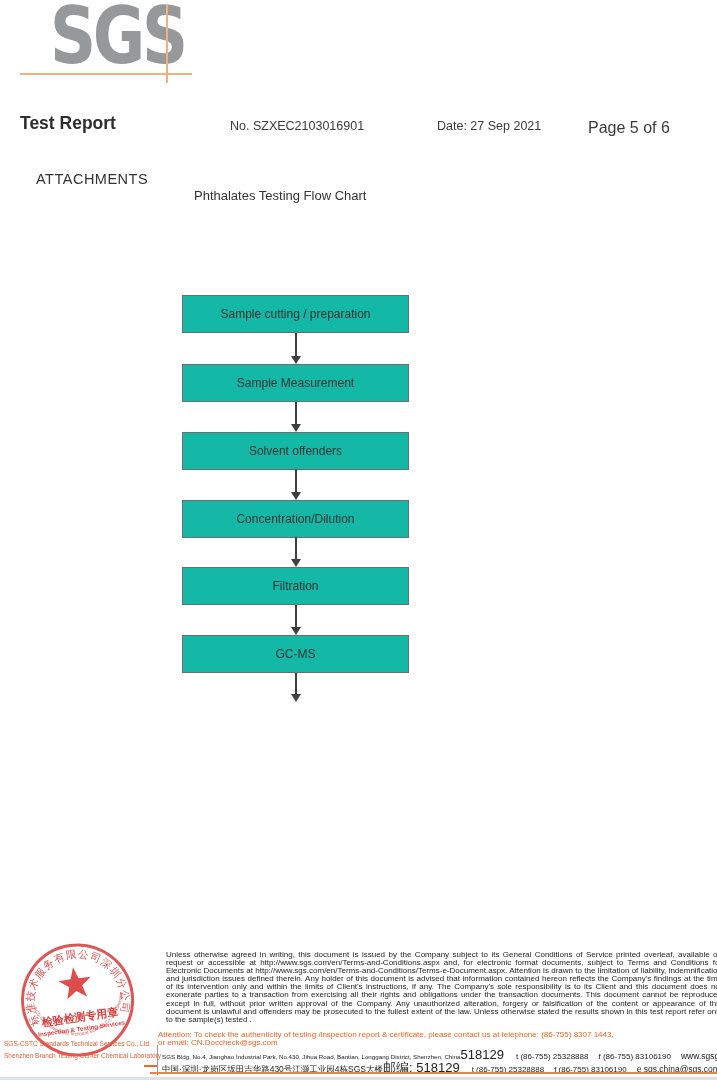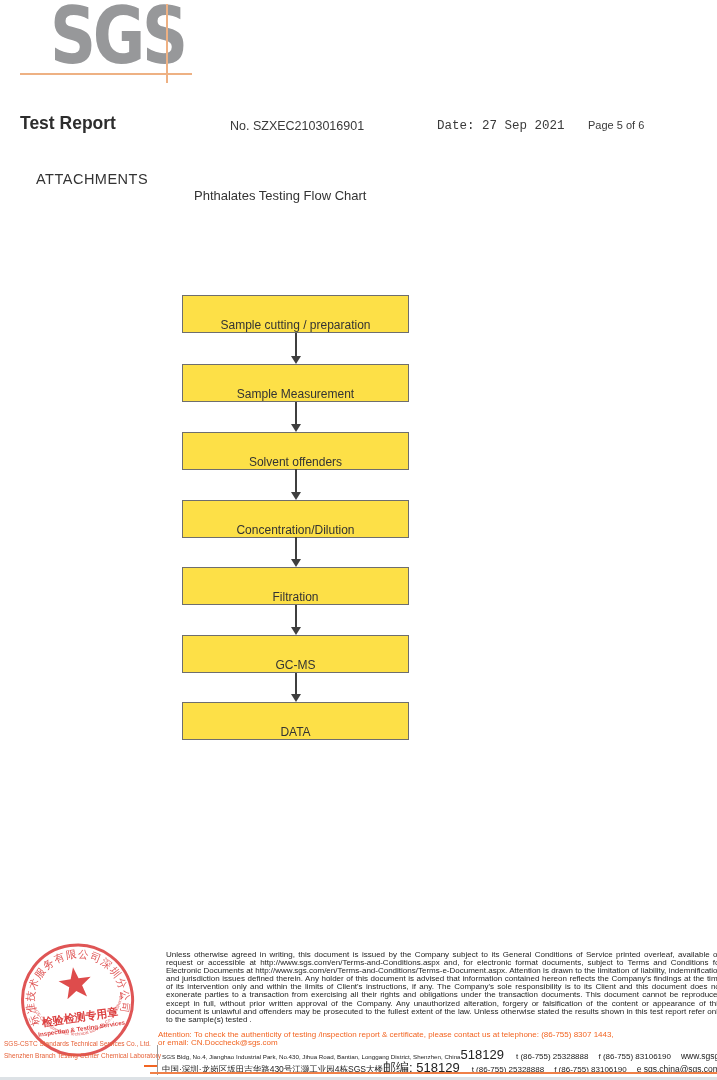--- a/index.html
+++ b/index.html
@@ -14,30 +14,30 @@
     position:absolute; left:50px; top:-6px;
     font-family:"DejaVu Sans", sans-serif; font-weight:bold;
     font-size:78px; letter-spacing:-4px; color:#97989a;
     transform:scale(0.82,1); transform-origin:left top; line-height:1.1;
   }
   .crop-h { position:absolute; left:20px; top:73px; width:172px; height:2px; background:#eeb183; }
   .crop-v { position:absolute; left:166px; top:4px; width:2px; height:79px; background:#eeb183; }
   
   .report-title { position:absolute; left:20px; top:113px; font-size:17.5px; font-weight:bold; color:#2d2d2d; }
   .report-no   { position:absolute; left:230px; top:119px; font-size:12.5px; color:#3a3a3a; }
-  .report-date { position:absolute; left:437px; top:119px; font-size:12.5px; color:#3a3a3a;font-family:Liberation Mono, monospace; }
-  .report-page { position:absolute; left:588px; top:119px; font-size:11px; color:#3a3a3a; }
+  .report-date { position:absolute; left:437px; top:119px; font-size:12.5px; color:#3a3a3a; }
+  .report-page { position:absolute; left:588px; top:119px; font-size:16px; color:#3a3a3a; }
   
   .attachments-heading { position:absolute; left:36px; top:171px; font-size:14.5px; color:#333; letter-spacing:0.5px; }
   .flow-title { position:absolute; left:194px; top:188px; font-size:13px; color:#333; }
   
   .flow-box {
     position:absolute; left:182px; width:227px; height:38px;
-    border:1.5px solid #6e6e6e; background:#fde047;
-    display:flex; align-items:flex-end; justify-content:center;
+    border:1.5px solid #6e6e6e; background:#14b8a6;
+    display:flex; align-items:center; justify-content:center;
     font-size:12px; color:#333;
   }
   .flow-arrow {
     position:absolute; left:289px; width:14px;
     display:flex; flex-direction:column; align-items:center;
   }
   .flow-arrow .shaft { width:2px; flex:1; background:#3f3f3f; }
   .flow-arrow .head  { width:0; height:0; border-left:5px solid transparent; border-right:5px solid transparent; border-top:8px solid #3f3f3f; }
   
   .legal {
@@ -125,23 +125,20 @@
     </div>
 
   <div class="flow-box" style="top:635px">
     <span>GC-MS</span>
   </div>
   <div class="flow-arrow" style="top:673px;height:29px">
       <div class="shaft"></div>
       <div class="head"></div>
     </div>
 
-  <div class="flow-box" style="top:702px">
-    <span>DATA</span>
-  </div>
 
   <svg class="stamp-svg" width="140" height="130" viewBox="0 0 140 130">
     <defs>
       <path id="arcTop" d="M 30,82 A 44,44 0 1 1 110,82" fill="none"></path>
       <path id="arcBot" d="M 24,60 A 47,47 0 0 0 116,60" fill="none"></path>
     </defs>
     <circle cx="70" cy="62" r="55" fill="none" stroke="#dc4242" stroke-width="3" opacity="0.9"></circle>
     <polygon fill="#dc4242" opacity="0.95" points="70,29 74,40.5 86.2,40.8 76.5,48.1 79.9,59.8 70,52.8 60.1,59.8 63.5,48.1 53.8,40.8 66,40.5"></polygon>
     <text font-size="10.5" fill="#dc4242" opacity="0.9" letter-spacing="1">
       <textPath href="#arcTop" startOffset="2">标准技术服务有限公司深圳分公司</textPath>

